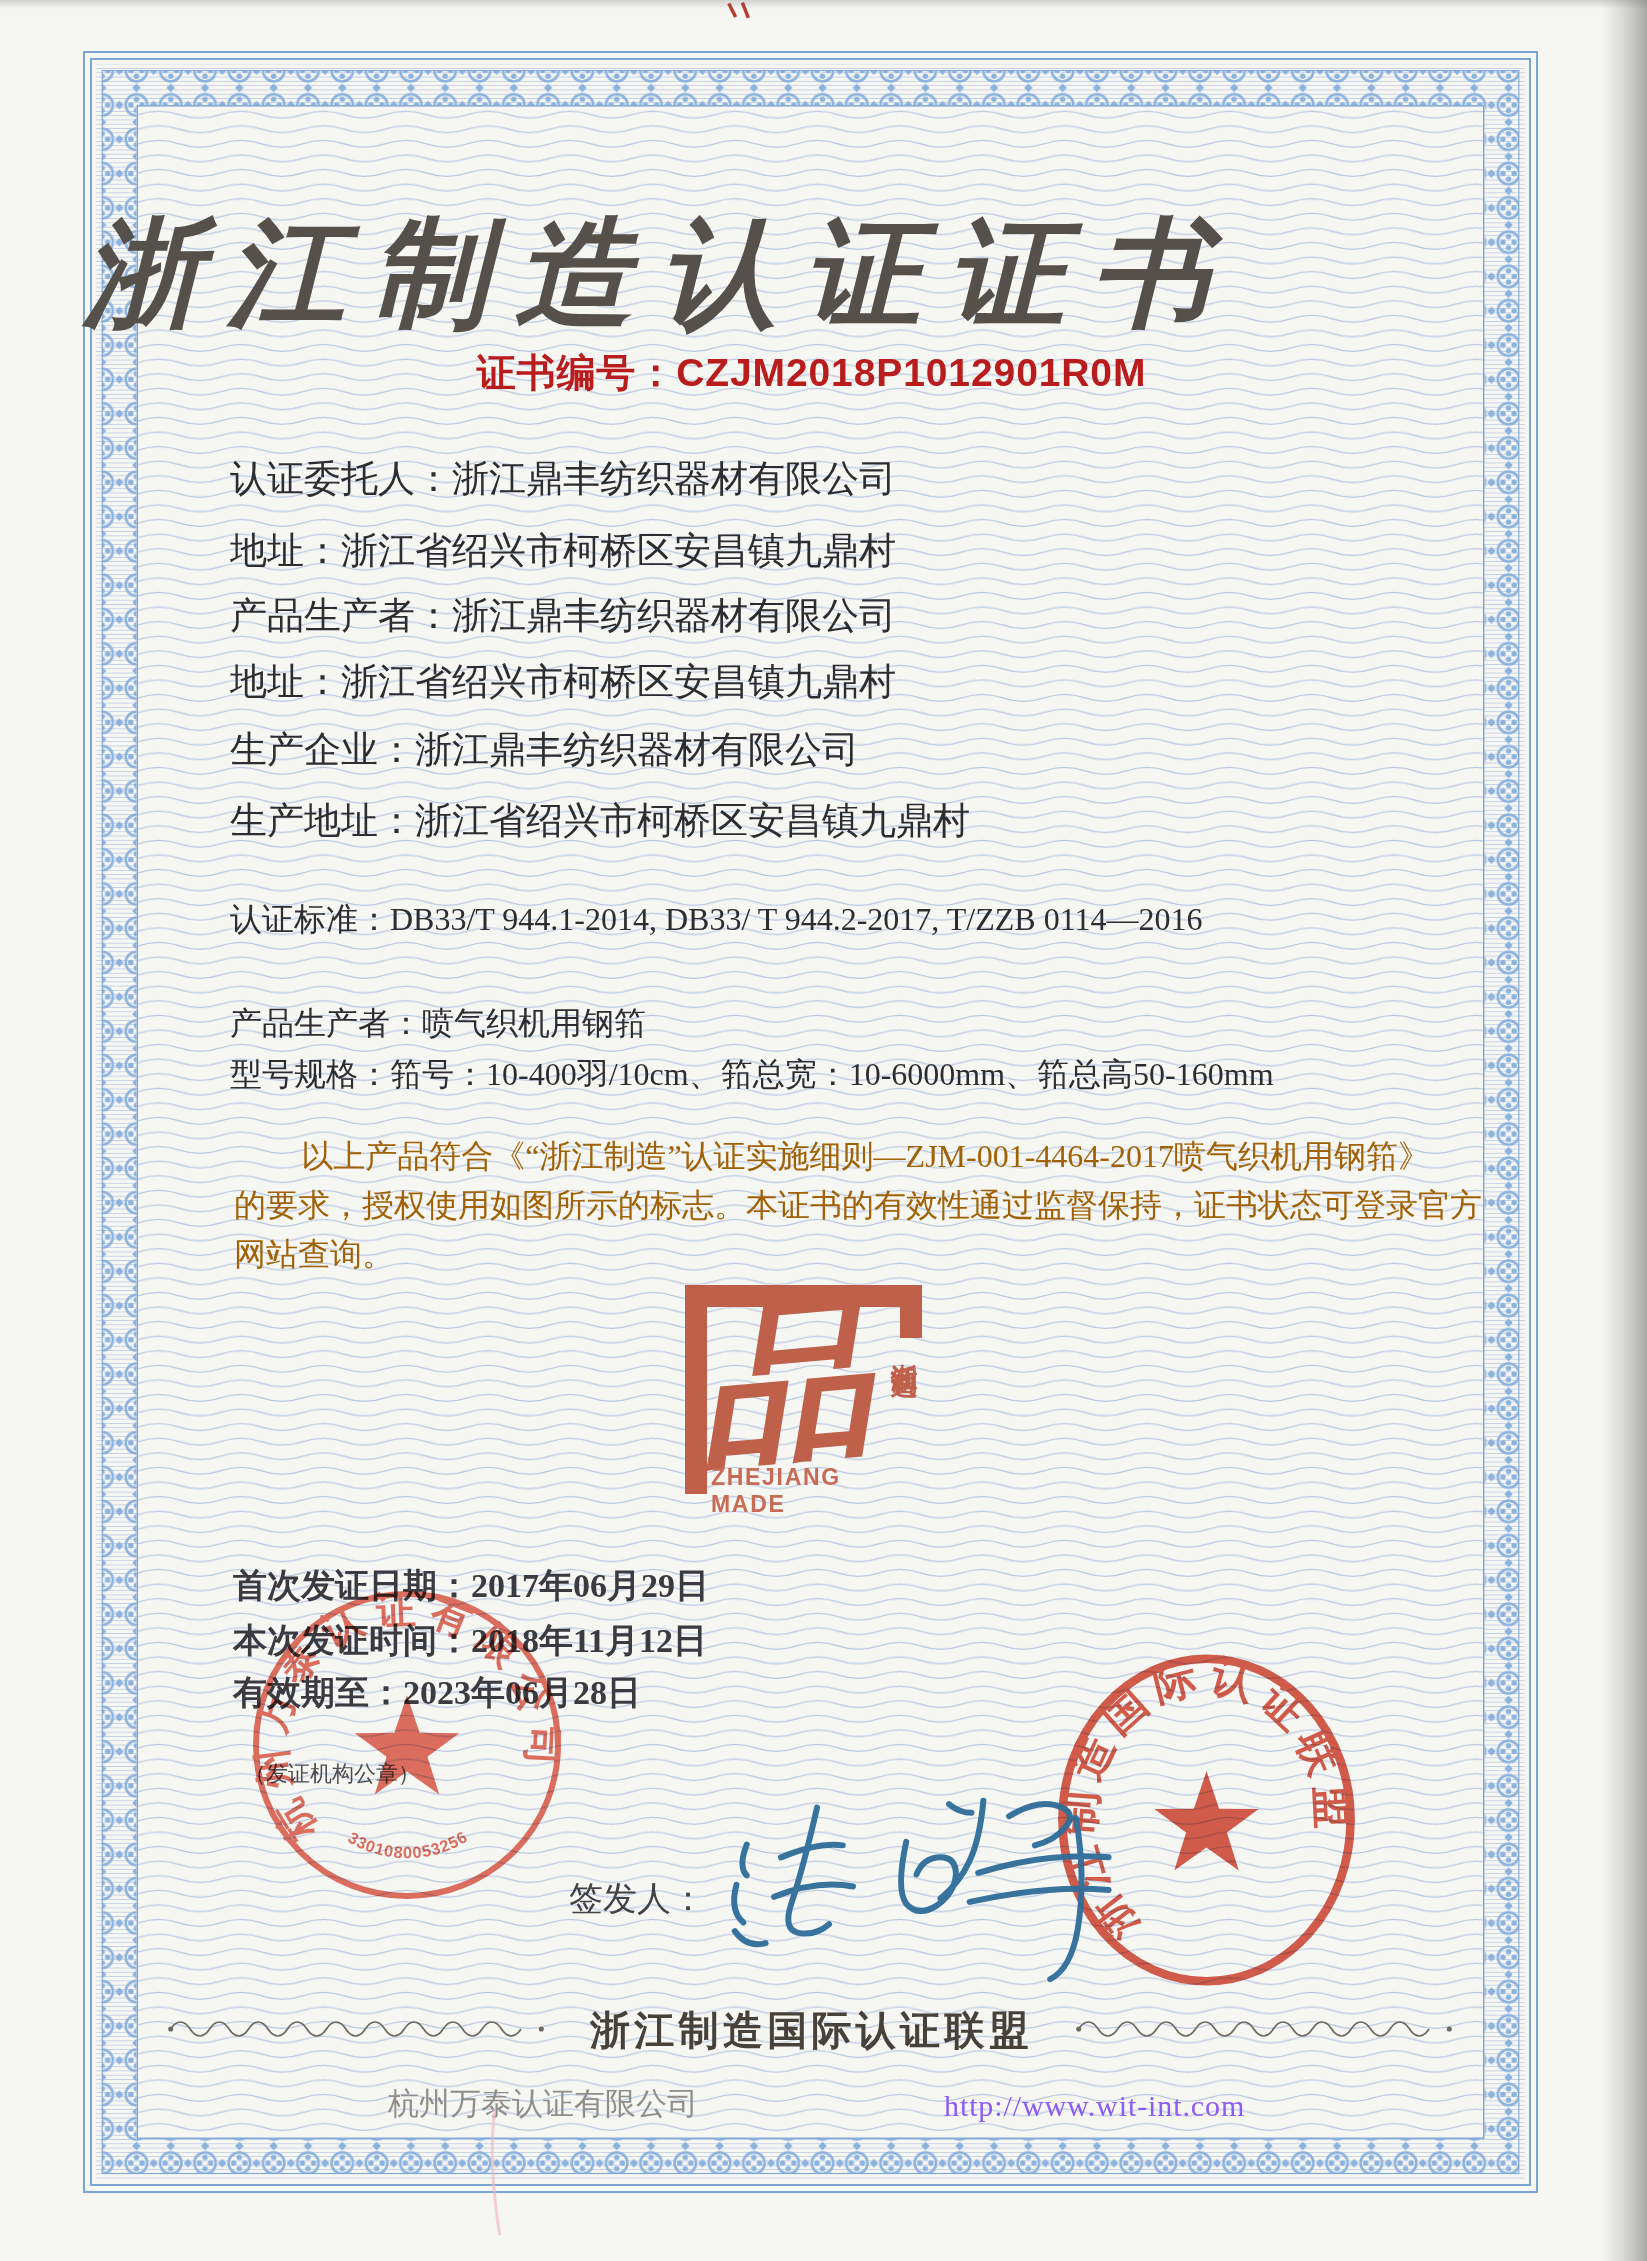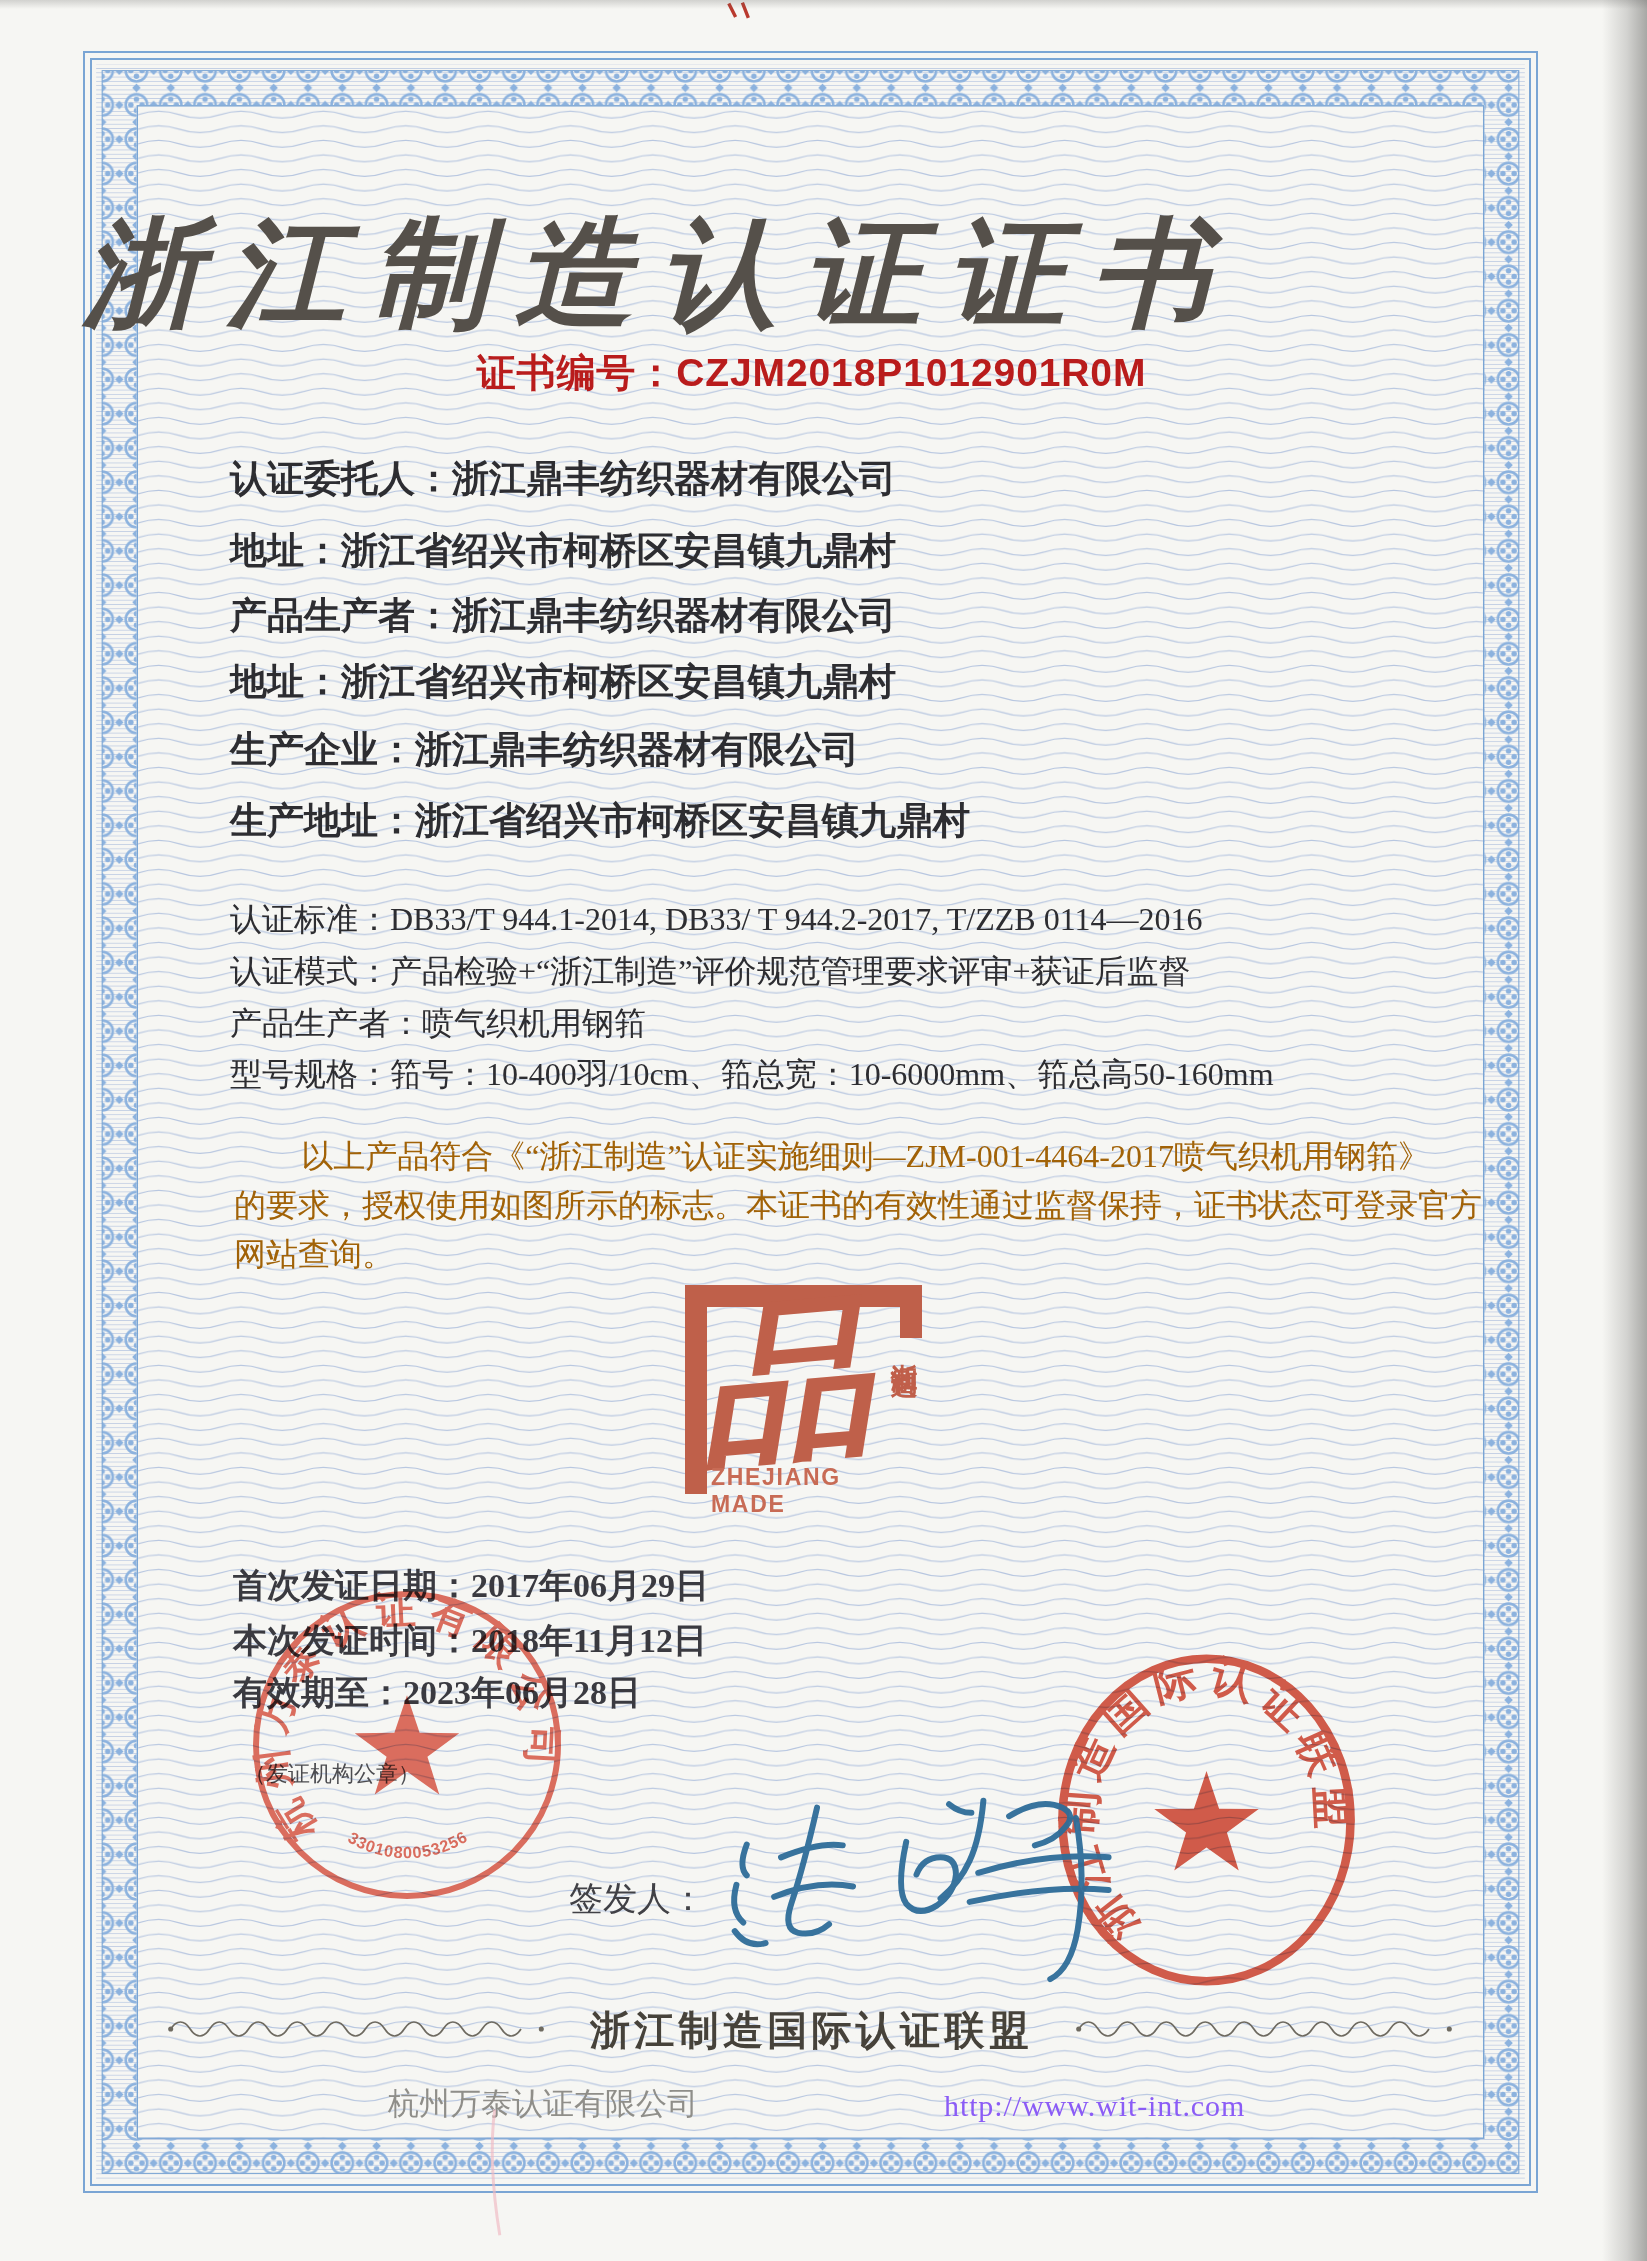--- a/index.html
+++ b/index.html
@@ -15,21 +15,21 @@
   .frame{position:absolute;left:83px;top:51px;width:1451px;height:2138px;border:2.6px solid #7aa5d4;}
   .frame-line2{position:absolute;inset:5.1px;border:2.6px solid #7aa5d4;}
   .frame-svg{position:absolute;left:0;top:0;}
   
   .title{position:absolute;left:83px;top:199px;width:1457px;text-align:left;
      font-size:118px;font-weight:700;font-style:italic;letter-spacing:26px;color:#55504a;line-height:151px;}
   .certno{position:absolute;left:83px;top:348px;width:1457px;text-align:center;
      font-family:"Liberation Sans","DejaVu Sans",sans-serif;
      font-size:39px;font-weight:700;color:#b91c1c;letter-spacing:0.9px;line-height:50px;}
   
-  .fline{position:absolute;left:230px;font-size:37px;font-weight:700;color:#2d2d31;line-height:46px;white-space:nowrap;}
+  .fline{position:absolute;left:230px;font-size:37px;font-weight:400;color:#2d2d31;line-height:46px;white-space:nowrap;}
   .sline{position:absolute;left:230px;font-size:32px;font-weight:400;color:#2d2d31;line-height:43px;white-space:nowrap;}
   .statement{position:absolute;left:234px;width:1240px;font-size:32px;color:#a16207;}
   .statement .st-line{line-height:49px;white-space:nowrap;}
   .statement .indent{text-indent:2.1em;}
   
   .logo{position:absolute;left:685px;top:1285px;width:237px;height:233px;}
   .logo .bar{position:absolute;background:#bf604a;}
   .logo .glyph{position:absolute;left:13.7px;top:6.9px;font-size:172px;line-height:180px;font-weight:700;font-style:italic;
       color:#bf604a;transform:rotate(-5deg);}
   .logo .vtext{position:absolute;right:0px;top:57px;writing-mode:vertical-rl;font-size:26.6px;font-weight:700;
@@ -90,21 +90,20 @@
   <div class="certno"><span>证书编号：</span><span>CZJM2018P1012901R0M</span></div>
 
   <div class="fline" style="top:456px"><span>认证委托人：</span><span>浙江鼎丰纺织器材有限公司</span></div>
   <div class="fline" style="top:528px"><span>地址：</span><span>浙江省绍兴市柯桥区安昌镇九鼎村</span></div>
   <div class="fline" style="top:593px"><span>产品生产者：</span><span>浙江鼎丰纺织器材有限公司</span></div>
   <div class="fline" style="top:659px"><span>地址：</span><span>浙江省绍兴市柯桥区安昌镇九鼎村</span></div>
   <div class="fline" style="top:727px"><span>生产企业：</span><span>浙江鼎丰纺织器材有限公司</span></div>
   <div class="fline" style="top:798px"><span>生产地址：</span><span>浙江省绍兴市柯桥区安昌镇九鼎村</span></div>
 
   <div class="sline" style="top:898px"><span>认证标准：</span><span>DB33/T 944.1-2014, DB33/ T 944.2-2017, T/ZZB 0114—2016</span></div>
-  <div class="sline" style="top:950px"><span>认证模式：</span><span>产品检验+“浙江制造”评价规范管理要求评审+获证后监督</span></div>
   <div class="sline" style="top:1002px"><span>产品生产者：</span><span>喷气织机用钢筘</span></div>
   <div class="sline" style="top:1053px"><span>型号规格：</span><span>筘号：10-400羽/10cm、筘总宽：10-6000mm、筘总高50-160mm</span></div>
 
   <div class="statement" style="top:1132px">
     <div class="st-line indent">以上产品符合《“浙江制造”认证实施细则—ZJM-001-4464-2017喷气织机用钢筘》</div>
     <div class="st-line">的要求，授权使用如图所示的标志。本证书的有效性通过监督保持，证书状态可登录官方</div>
     <div class="st-line">网站查询。</div>
   </div>
 
   <div class="logo">

